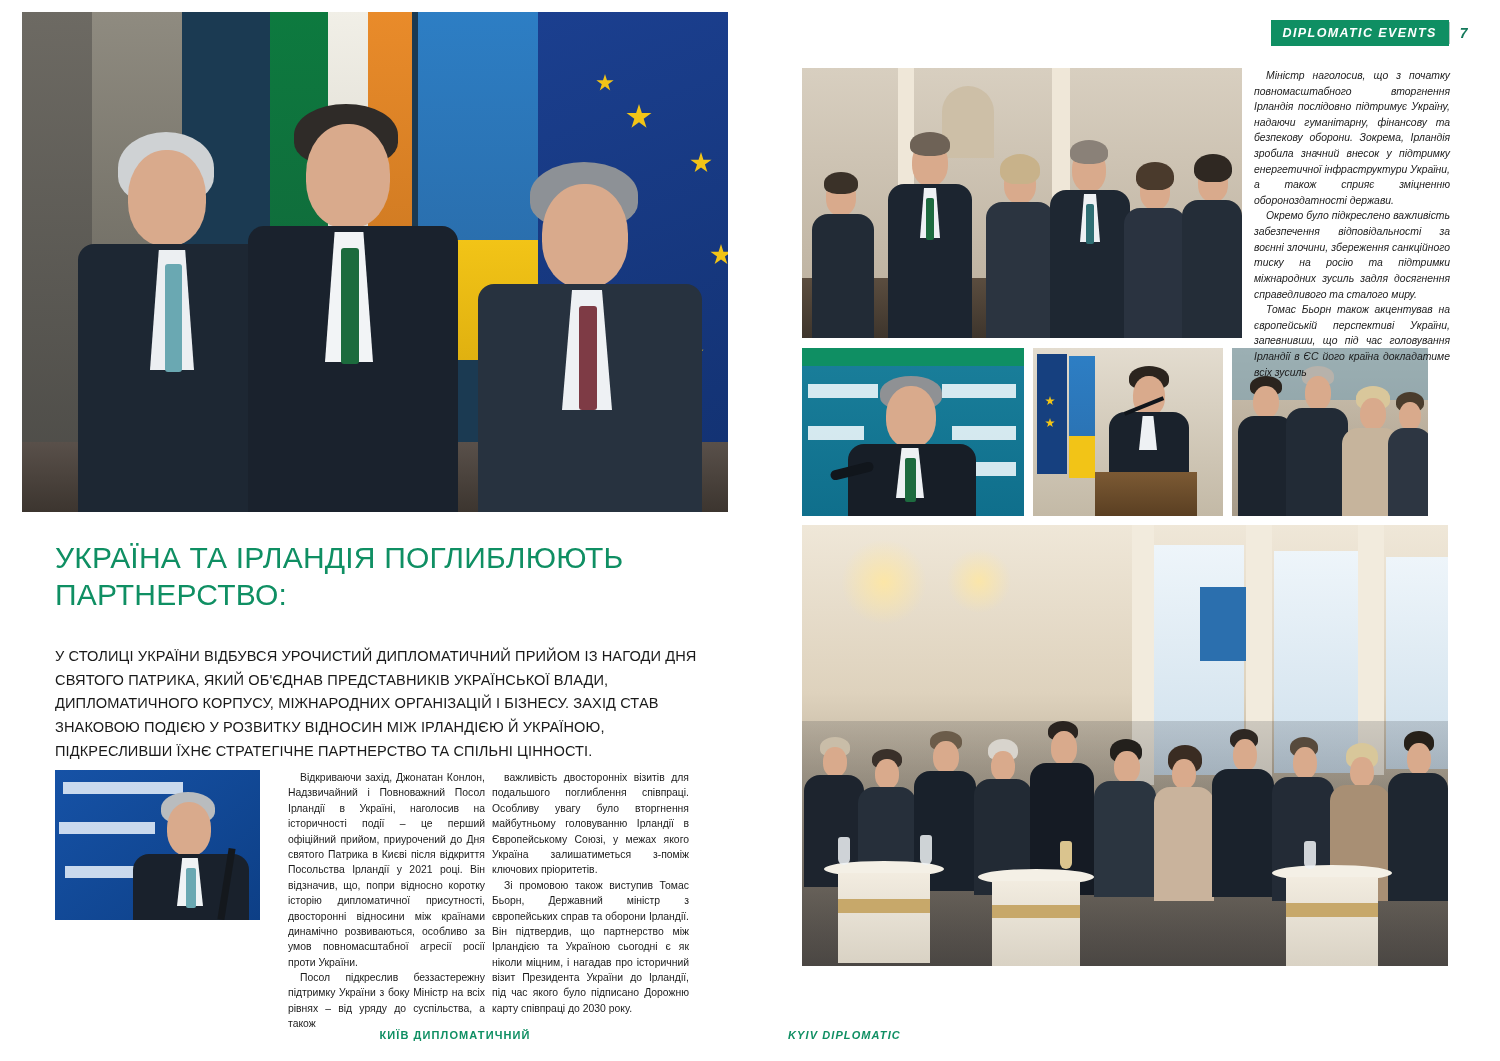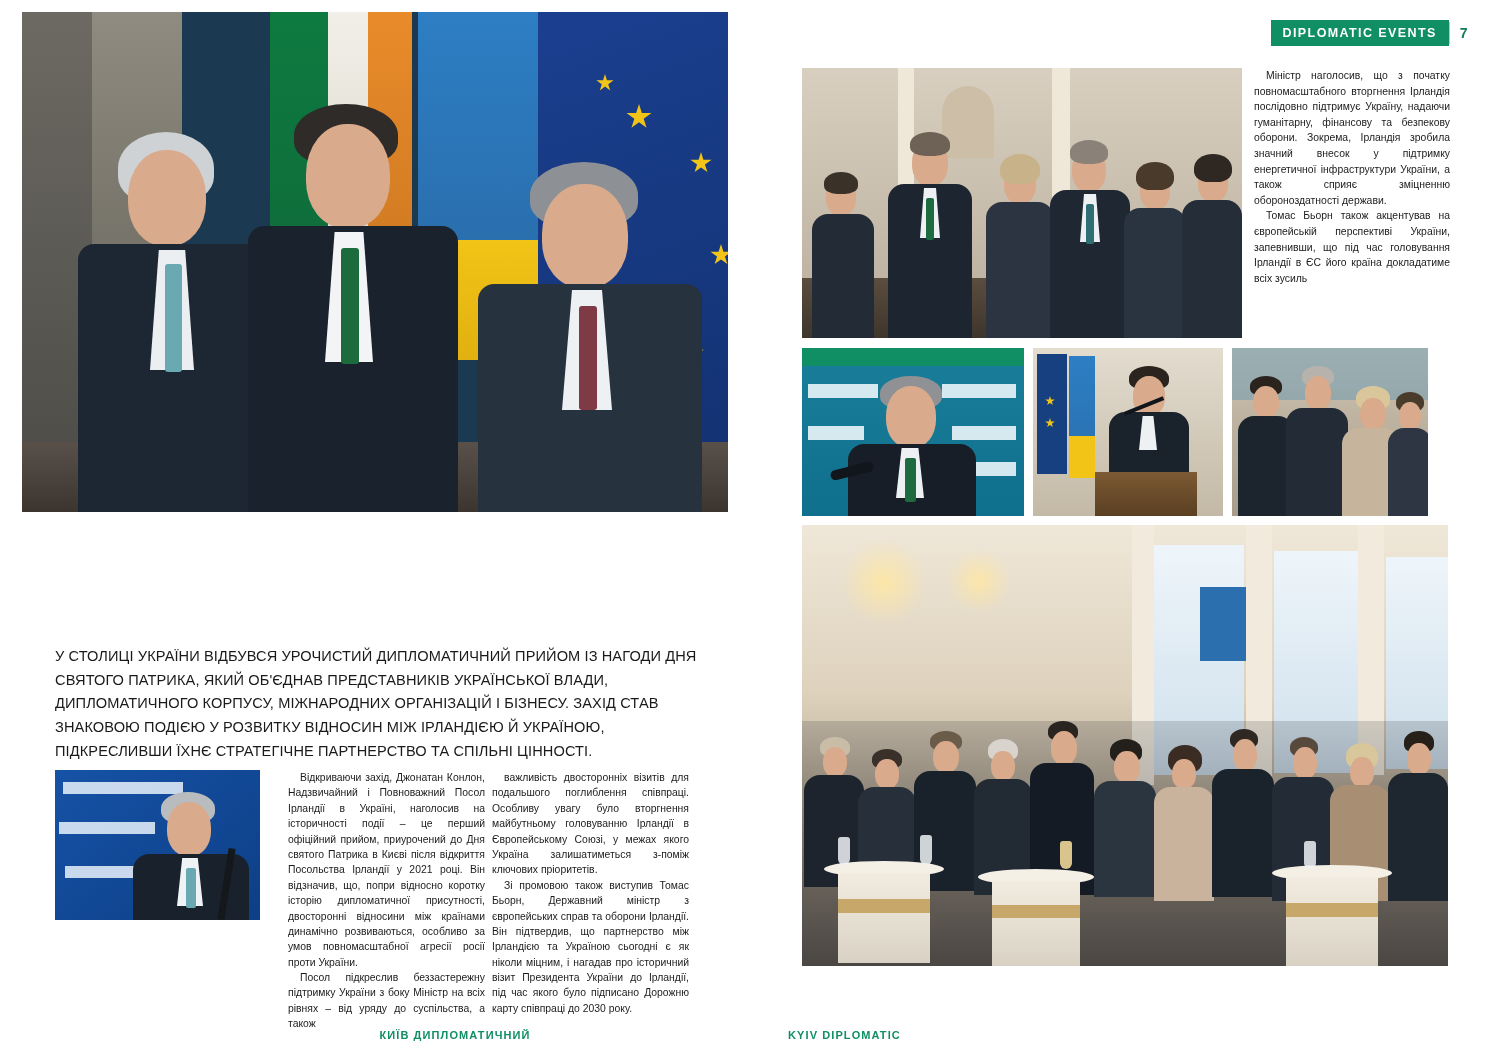--- a/index.html
+++ b/index.html
@@ -19,21 +19,21 @@
     inset: 0;
     display: flex;
   }
   .page {
     position: relative;
     height: 1061px;
     background: #fff;
     overflow: hidden;
   }
   .page-left { width: 750px; }
-  .page-right { width: 750px; }
+  .page-right { width: 750px; font-style: italic; }
 
   
   .runhead {
     position: absolute;
     top: 20px;
     height: 26px;
     display: flex;
     align-items: stretch;
   }
   .runhead-left { left: 22px; }
@@ -287,20 +287,21 @@
       <div class="person">
         <div class="hair" style="left:508px;top:150px;width:108px;height:66px;background:#8d9196;"></div>
         <div class="head" style="left:520px;top:172px;width:86px;height:104px;"></div>
         <div class="torso" style="left:456px;top:272px;width:224px;height:228px;background:#27323f;"></div>
         <div class="shirt" style="left:540px;top:278px;width:50px;height:120px;background:#eef1f4;clip-path:polygon(20% 0,80% 0,100% 100%,0 100%);"></div>
         <div class="tie" style="left:557px;top:294px;width:18px;height:104px;background:#7e3b45;border-radius:3px;"></div>
       </div>
     </div>
 
     <div class="headline">
+      <span>УКРАЇНА ТА ІРЛАНДІЯ ПОГЛИБЛЮЮТЬ ПАРТНЕРСТВО:</span>
     </div>
 
     <div class="standfirst">У СТОЛИЦІ УКРАЇНИ ВІДБУВСЯ УРОЧИСТИЙ ДИПЛОМАТИЧНИЙ ПРИЙОМ ІЗ НАГОДИ ДНЯ СВЯТОГО ПАТРИКА, ЯКИЙ ОБ'ЄДНАВ ПРЕДСТАВНИКІВ УКРАЇНСЬКОЇ ВЛАДИ, ДИПЛОМАТИЧНОГО КОРПУСУ, МІЖНАРОДНИХ ОРГАНІЗАЦІЙ І БІЗНЕСУ. ЗАХІД СТАВ ЗНАКОВОЮ ПОДІЄЮ У РОЗВИТКУ ВІДНОСИН МІЖ ІРЛАНДІЄЮ Й УКРАЇНОЮ, ПІДКРЕСЛИВШИ ЇХНЄ СТРАТЕГІЧНЕ ПАРТНЕРСТВО ТА СПІЛЬНІ ЦІННОСТІ.</div>
 
     <div class="inset-photo photo">
       <div class="band" style="left:0;top:0;width:205px;height:150px;background:linear-gradient(140deg,#1652a6,#0d3f86);"></div>
       <div class="band" style="left:8px;top:12px;width:120px;height:12px;background:#eaf2fb;opacity:.85;"></div>
       <div class="band" style="left:4px;top:52px;width:96px;height:12px;background:#eaf2fb;opacity:.85;"></div>
       <div class="band" style="left:10px;top:96px;width:104px;height:12px;background:#eaf2fb;opacity:.85;"></div>
       <div class="person">
@@ -432,20 +433,21 @@
       </div>
       <div class="person" style="left:156px;top:44px;width:44px;height:124px;">
         <div class="hair" style="left:8px;top:0;width:28px;height:20px;background:#4a3c2c;"></div>
         <div class="head" style="left:11px;top:10px;width:22px;height:28px;"></div>
         <div class="torso" style="left:0;top:36px;width:44px;height:88px;background:#2d3642;"></div>
       </div>
     </div>
 
     <div class="r-col">
       <p>Міністр наголосив, що з початку повномасштабного вторгнення Ірландія послідовно підтримує Україну, надаючи гуманітарну, фінансову та безпекову оборони. Зокрема, Ірландія зробила значний внесок у підтримку енергетичної інфраструктури України, а також сприяє зміцненню обороноздатності держави.</p>
+      <p>Окремо було підкреслено важливість забезпечення відповідальності за воєнні злочини, збереження санкційного тиску на росію та підтримки міжнародних зусиль задля досягнення справедливого та сталого миру.</p>
       <p>Томас Бьорн також акцентував на європейській перспективі України, запевнивши, що під час головування Ірландії в ЄС його країна докладатиме всіх зусиль</p>
     </div>
 
     <div class="r-photo-big photo">
       <div class="band" style="left:0;top:0;width:646px;height:441px;background:linear-gradient(180deg,#efe7d8 0%,#ded2bd 38%,#b8ab96 62%,#7c7164 100%);"></div>
 
       <div class="band" style="left:352px;top:20px;width:90px;height:230px;background:linear-gradient(180deg,#eef5fa,#cfe0ec);"></div>
       <div class="band" style="left:472px;top:26px;width:84px;height:222px;background:linear-gradient(180deg,#eef5fa,#cfe0ec);"></div>
       <div class="band" style="left:584px;top:32px;width:62px;height:212px;background:linear-gradient(180deg,#eef5fa,#cfe0ec);"></div>
 

